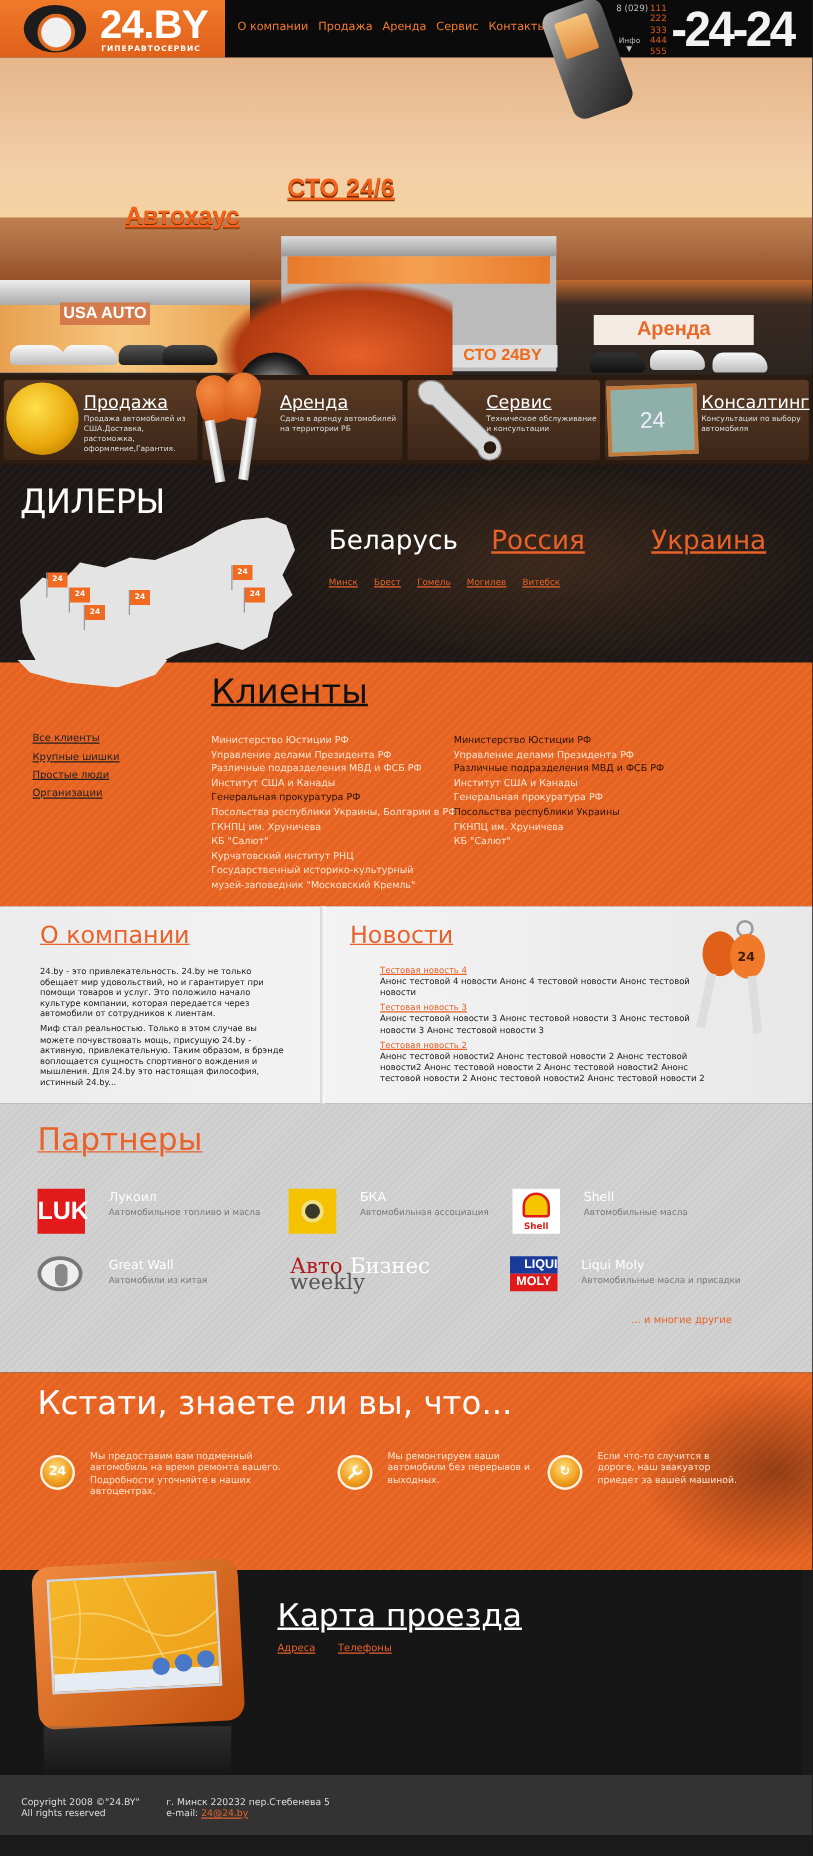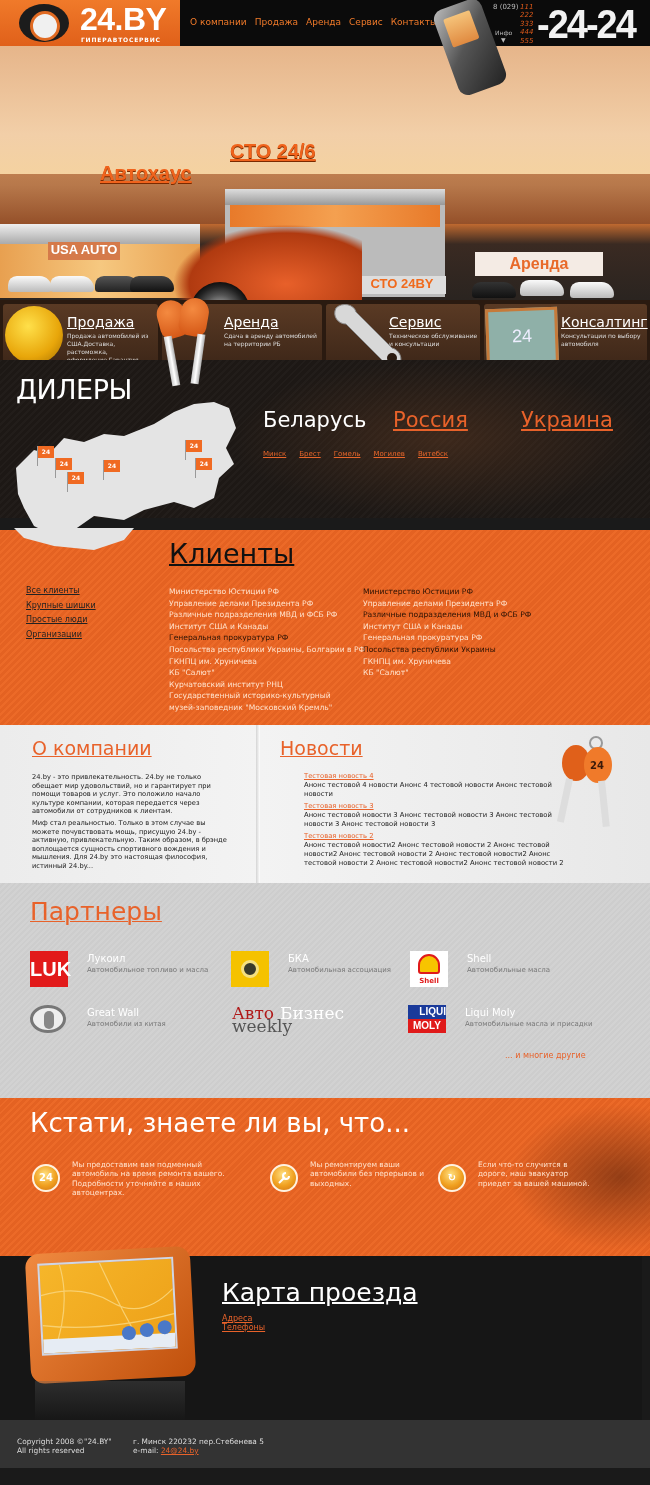--- a/index.html
+++ b/index.html
@@ -12,21 +12,21 @@
   .logo-wheel { position: absolute; left: 19px; top: 4px; width: 50px; height: 38px; border-radius: 50%; background: #1c1c1c; }
   .logo-wheel::after { content: ""; position: absolute; left: 11px; top: 7px; width: 24px; height: 24px; border-radius: 50%; background: #f0f0f0; border: 3px solid #e06a22; }
   .logo-text { position: absolute; left: 80px; top: 1px; color: #fff; font-family: "Liberation Sans", sans-serif; font-weight: bold; font-size: 32px; letter-spacing: -0.5px; }
   .logo-sub { position: absolute; left: 81px; top: 36px; color: #fff; font-size: 6px; font-weight: bold; letter-spacing: 0.8px; }
   .nav { position: absolute; left: 190px; top: 17px; display: flex; gap: 8px; }
   .nav a { color: #f07a2a; font-size: 9px; text-decoration: none; }
   .phone-img { position: absolute; left: 445px; top: 2px; width: 50px; height: 90px; background: linear-gradient(135deg, #bcbcbc, #555 45%, #222); border-radius: 10px; transform: rotate(-20deg); z-index: 3; }
   .phone-img::after { content: ""; position: absolute; left: 9px; top: 10px; width: 28px; height: 30px; background: linear-gradient(#f5c37a, #e08a40); border-radius: 2px; }
   .phone-code { position: absolute; left: 493px; top: 3px; color: #bbb; font-size: 7px; }
   .phone-info { position: absolute; left: 495px; top: 29px; color: #bbb; font-size: 6px; }
-  .phone-exts { position: absolute; left: 520px; top: 3px; color: #e05a1a; font-size: 7px; line-height: 8.4px; font-style: italic; }
+  .phone-exts { position: absolute; left: 520px; top: 3px; color: #e05a1a; font-size: 7px; line-height: 8.4px; }
   .phone-big { position: absolute; left: 537px; top: 3px; color: #f2f2f2; font-family: "Liberation Sans", sans-serif; font-weight: bold; font-size: 38px; letter-spacing: -2px; transform: scaleY(1.05); }
 
   
   .hero { position: absolute; left: 0; top: 46px; width: 650px; height: 254px; background: linear-gradient(180deg, #e6b58a 0%, #f2cfa8 35%, #f5d39e 55%, #c06a30 70%, #3a2a22 78%, #2a2420 100%); overflow: hidden; }
   .city { position: absolute; left: 0; top: 128px; width: 650px; height: 50px; background: linear-gradient(#b0683a, #8a4a28); opacity: 0.8; }
   .bldg-left { position: absolute; left: 0; top: 178px; width: 200px; height: 74px; background: #ccc; }
   .bldg-left .roof { position: absolute; left:0; top:0; width:200px; height: 20px; background: linear-gradient(#eee,#aaa); }
   .bldg-left .win { position: absolute; left:0; top: 20px; width: 200px; height: 54px; background: linear-gradient(90deg,#e8a050,#f6c880,#e8a050); }
   .sign { position: absolute; color: #f0631c; font-family: "Liberation Sans", sans-serif; font-weight: bold; text-shadow: 0 1px 0 #7a2a00; text-decoration: underline; }
   .usa-sign { position: absolute; left: 48px; top: 196px; width: 72px; height: 18px; background: #d57a4a; color: #fff; font-family: "Liberation Sans", sans-serif; font-weight: bold; font-size: 13px; text-align: center; }
@@ -45,21 +45,21 @@
   .svc-title { position: absolute; color: #fff; font-size: 14px; text-decoration: underline; }
   .svc-desc { position: absolute; color: #ddd; font-size: 6px; line-height: 8px; }
   .coin { position: absolute; left: 5px; top: 306px; width: 58px; height: 58px; border-radius: 50%; background: radial-gradient(circle at 40% 35%, #ffe04a, #e8a60a 60%, #a06a00); }
   .keys1 { position: absolute; left: 150px; top: 290px; width: 70px; height: 110px; z-index: 4; }
   .keys1 .k { position: absolute; width: 28px; height: 38px; border-radius: 14px 14px 10px 10px; background: radial-gradient(circle at 40% 30%, #f48a40, #d05010); }
   .keys1 .blade { position: absolute; width: 8px; height: 50px; background: linear-gradient(90deg,#ccc,#fff,#aaa); }
   .wrench { position: absolute; left: 332px; top: 302px; width: 74px; height: 68px; }
   .board { position: absolute; left: 486px; top: 308px; width: 72px; height: 56px; background: #8fb0a8; border: 3px solid #c67a3a; transform: rotate(-2deg); color: #eef; font-size: 18px; text-align: center; line-height: 50px; font-family: "Liberation Sans", sans-serif; }
 
   
-  .dealers { position: absolute; left: 0; top: 360px; width: 650px; height: 158px; background: repeating-linear-gradient(135deg,#221d1a 0 2px,#1d1815 2px 5px); }
+  .dealers { position: absolute; left: 0; top: 372px; width: 650px; height: 158px; background: repeating-linear-gradient(135deg,#221d1a 0 2px,#1d1815 2px 5px); }
   .dealers-bg { position: absolute; left: 230px; top: 0; width: 420px; height: 158px; background: radial-gradient(ellipse at 50% 50%, rgba(100,60,35,0.45), transparent 70%); }
   .dealers-title { position: absolute; left: 16px; top: 14px; color: #fff; font-size: 27px; font-family: "DejaVu Sans", sans-serif; letter-spacing: -0.5px; }
   .map { position: absolute; left: 14px; top: 38px; width: 230px; height: 180px; }
   .country { position: absolute; font-size: 21px; font-family: "DejaVu Sans", sans-serif; }
   .cities { position: absolute; left: 263px; top: 90px; display: flex; gap: 13px; }
   .cities a { color: #e8662a; font-size: 7px; }
   .flag { position: absolute; width: 16px; height: 12px; background: #f06a22; color: #fff; font-size: 6px; font-weight: bold; text-align: center; line-height: 12px; }
   .flag::before { content:""; position:absolute; left:-1px; top:0; width:1px; height:20px; background:#999; }
 
   
@@ -99,21 +99,21 @@
   .fact-icon { position: absolute; left: 0; top: 4px; width: 28px; height: 28px; border-radius: 50%; background: radial-gradient(circle at 45% 35%, #ffe080, #f0a020 55%, #d07010); border: 2px solid #fff2e0; color: #fff; font-weight: bold; font-size: 10px; text-align: center; line-height: 24px; }
   .fact-text { position: absolute; left: 40px; top: 0; width: 170px; color: #ffe2cc; font-size: 7.4px; line-height: 9.4px; }
   .ornament { position: absolute; left: 500px; top: 0; width: 150px; height: 158px; background: radial-gradient(ellipse at 80% 50%, rgba(80,30,10,0.55), transparent 65%); }
 
   
   .route { position: absolute; left: 0; top: 1256px; width: 642px; height: 164px; background: #161616; text-decoration: underline; }
   .gps { position: absolute; left: 28px; top: -6px; width: 165px; height: 130px; border-radius: 14px; background: linear-gradient(135deg,#f08a40,#c0500c); transform: rotate(-3deg); }
   .gps-screen { position: absolute; left: 12px; top: 10px; width: 136px; height: 92px; background: linear-gradient(135deg,#f6b62a,#eda018); border: 2px solid #cfd6e4; }
   .gps-reflect { position: absolute; left: 35px; top: 125px; width: 150px; height: 40px; background: linear-gradient(rgba(90,90,90,0.35), transparent); }
   .route-title { position: absolute; left: 222px; top: 22px; color: #fff; font-size: 25px; text-decoration: underline; text-decoration-thickness: 2px; }
-  .route-links { position: absolute; left: 222px; top: 58px; display: flex; gap: 0; flex-direction: column; }
+  .route-links { position: absolute; left: 222px; top: 58px; display: flex; gap: 18px; }
   .route-links a { color: #e8622a; font-size: 8px; }
 
   
   .footer { position: absolute; left: 0; top: 1420px; width: 650px; height: 48px; background: #333; }
   .footer-copy { position: absolute; left: 17px; top: 17px; color: #ddd; font-size: 7.4px; line-height: 9px; }
   .footer-addr { position: absolute; left: 133px; top: 17px; color: #ddd; font-size: 7.4px; line-height: 9px; }
   .footer-addr a { color: #e8622a; }
   .bottom-bar { position: absolute; left: 0; top: 1468px; width: 650px; height: 17px; background: #1a1a1a; }
 </style>
 </head>

